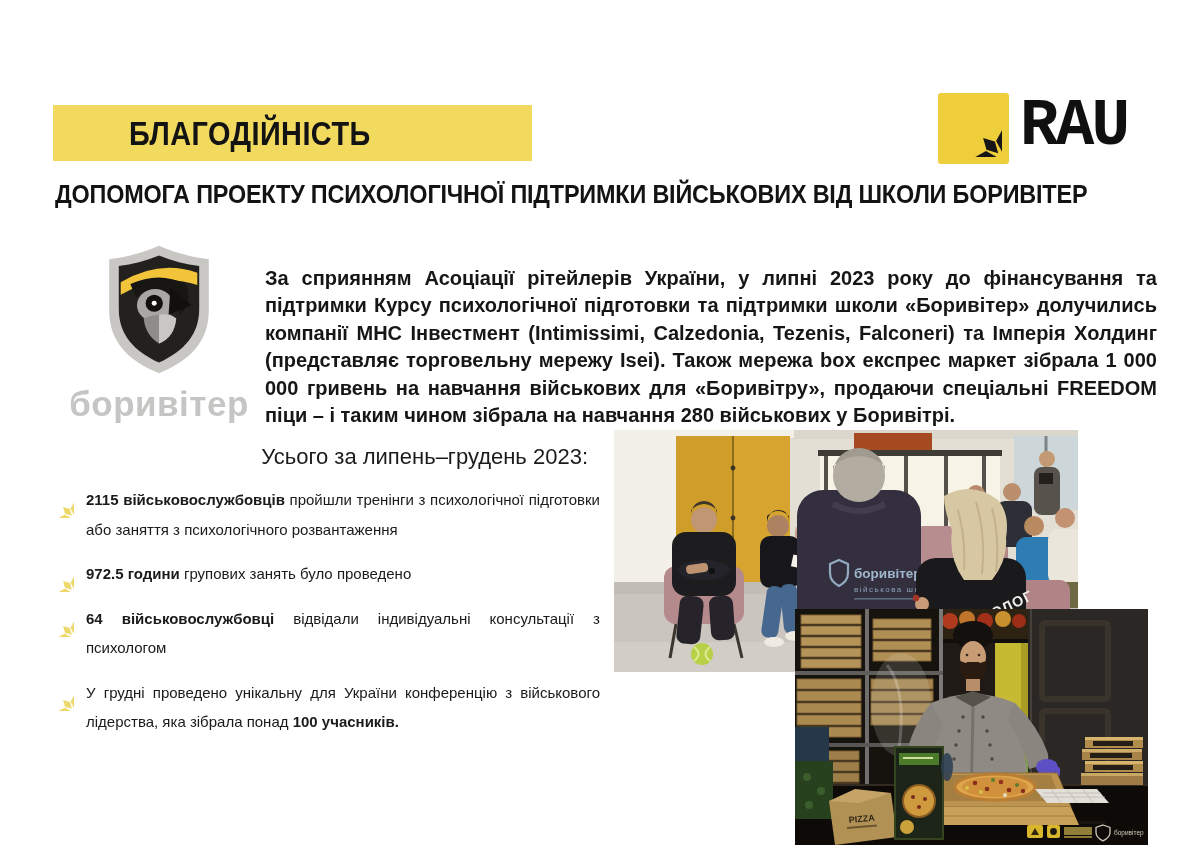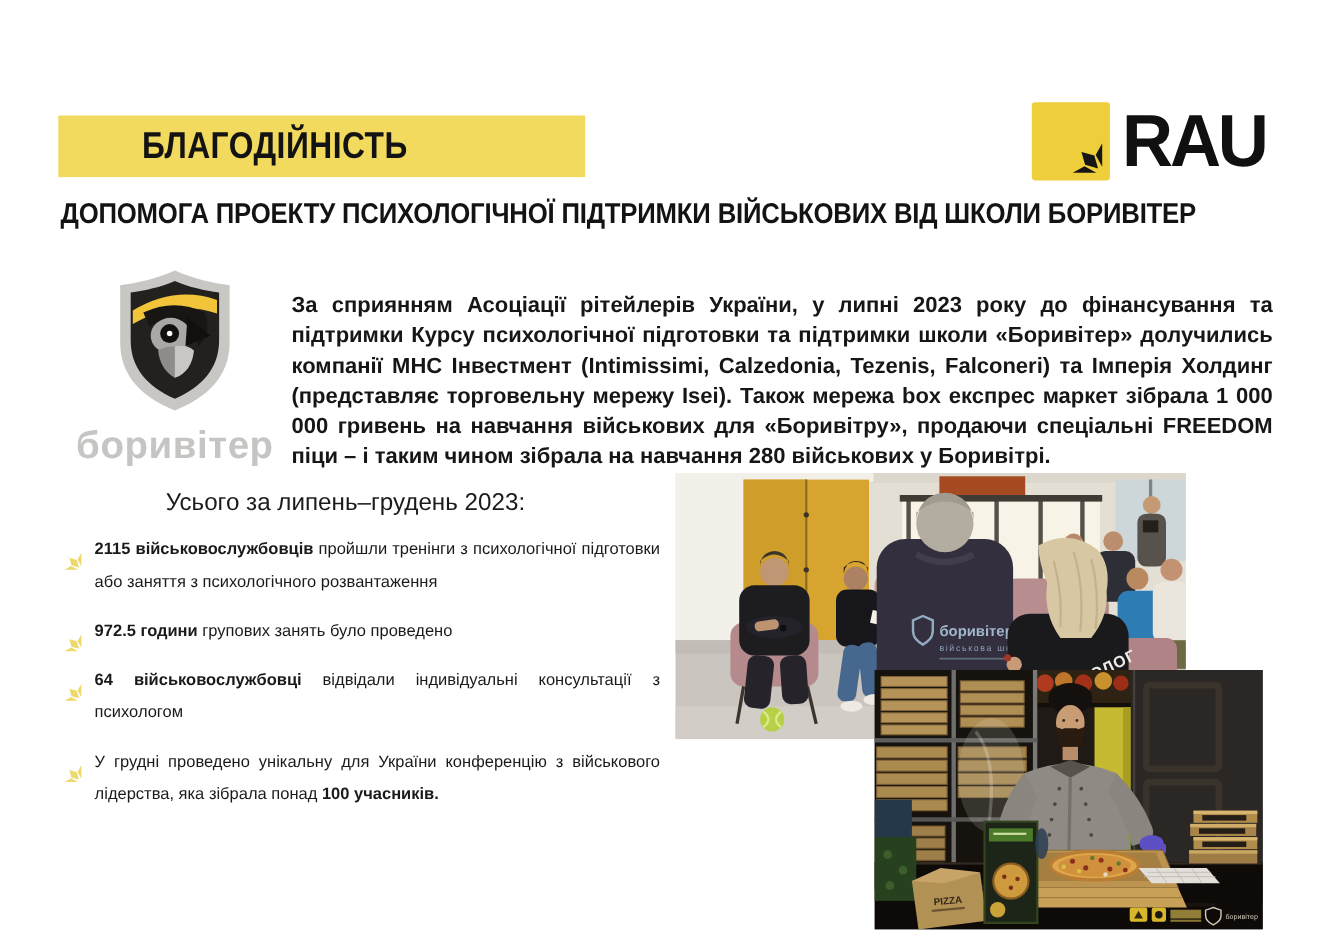--- a/index.html
+++ b/index.html
@@ -7,42 +7,42 @@
   .page { position:relative; width:1200px; height:849px; background:#fff; overflow:hidden;margin-top:48px; }
 
   
   .banner { position:absolute; left:53px; top:57px; width:479px; height:56px;
             background:#F2DA5E; display:flex; align-items:center; }
   .banner .txt { display:inline-block; margin-left:76px; font-size:34px; font-weight:bold;
                  color:#131313; transform:scaleX(.85); transform-origin:left center;
                  white-space:nowrap; letter-spacing:.5px; }
 
   
-  .rau { position:absolute; left:938px; top:45px; display:flex; align-items:center; gap:11px; }
+  .rau { position:absolute; left:938px; top:45px; display:flex; gap:11px;font-family:Liberation Mono, monospace; }
   .rau-mark { width:71px; height:71px; background:#EFCE3B; border-radius:3px;
               display:flex; align-items:center; justify-content:center; }
   .rau-text { font-size:67px; font-weight:bold; letter-spacing:-3px; color:#101010; line-height:1;
               transform:scaleX(.96); transform-origin:left center; }
 
   
   .main-title { position:absolute; left:55px; top:131px; width:1105px;text-decoration:underline; }
   .main-title .txt { display:inline-block; font-size:26px; font-weight:bold; color:#131313;
                      white-space:nowrap; transform:scaleX(.90); transform-origin:left center;
                      letter-spacing:-.2px; }
 
   
   .bory { position:absolute; left:53px; top:194px; width:212px; text-align:center; }
   .bory-caption { margin-top:4px; font-size:35px; font-weight:bold; color:#c6c5c3; letter-spacing:.5px; }
 
   
   .intro { position:absolute; left:265px; top:197px; width:892px; font-size:20px;
            line-height:27.4px; font-weight:bold; text-align:justify; color:#161616; }
 
   
-  .stats-heading { position:absolute; left:40px; top:396px; width:548px; text-align:center;
+  .stats-heading { position:absolute; left:40px; top:396px; width:548px; text-align:right;
                    font-size:22px; color:#1b1b1b; }
   .stats-list { position:absolute; left:44px; top:437px; width:556px; list-style:none;
                 margin:0; padding:0; }
   .stats-list li { position:relative; padding-left:42px; margin-bottom:15px; font-size:15px;
                    line-height:29.5px; text-align:justify; color:#1a1a1a; }
   .stats-list .star { position:absolute; left:-3px; top:0; width:33px; height:33px; }
   .lead, .tail { font-weight:bold; }
 
   
   .photo1 { position:absolute; left:614px; top:382px; width:464px; height:242px; z-index:1; }

